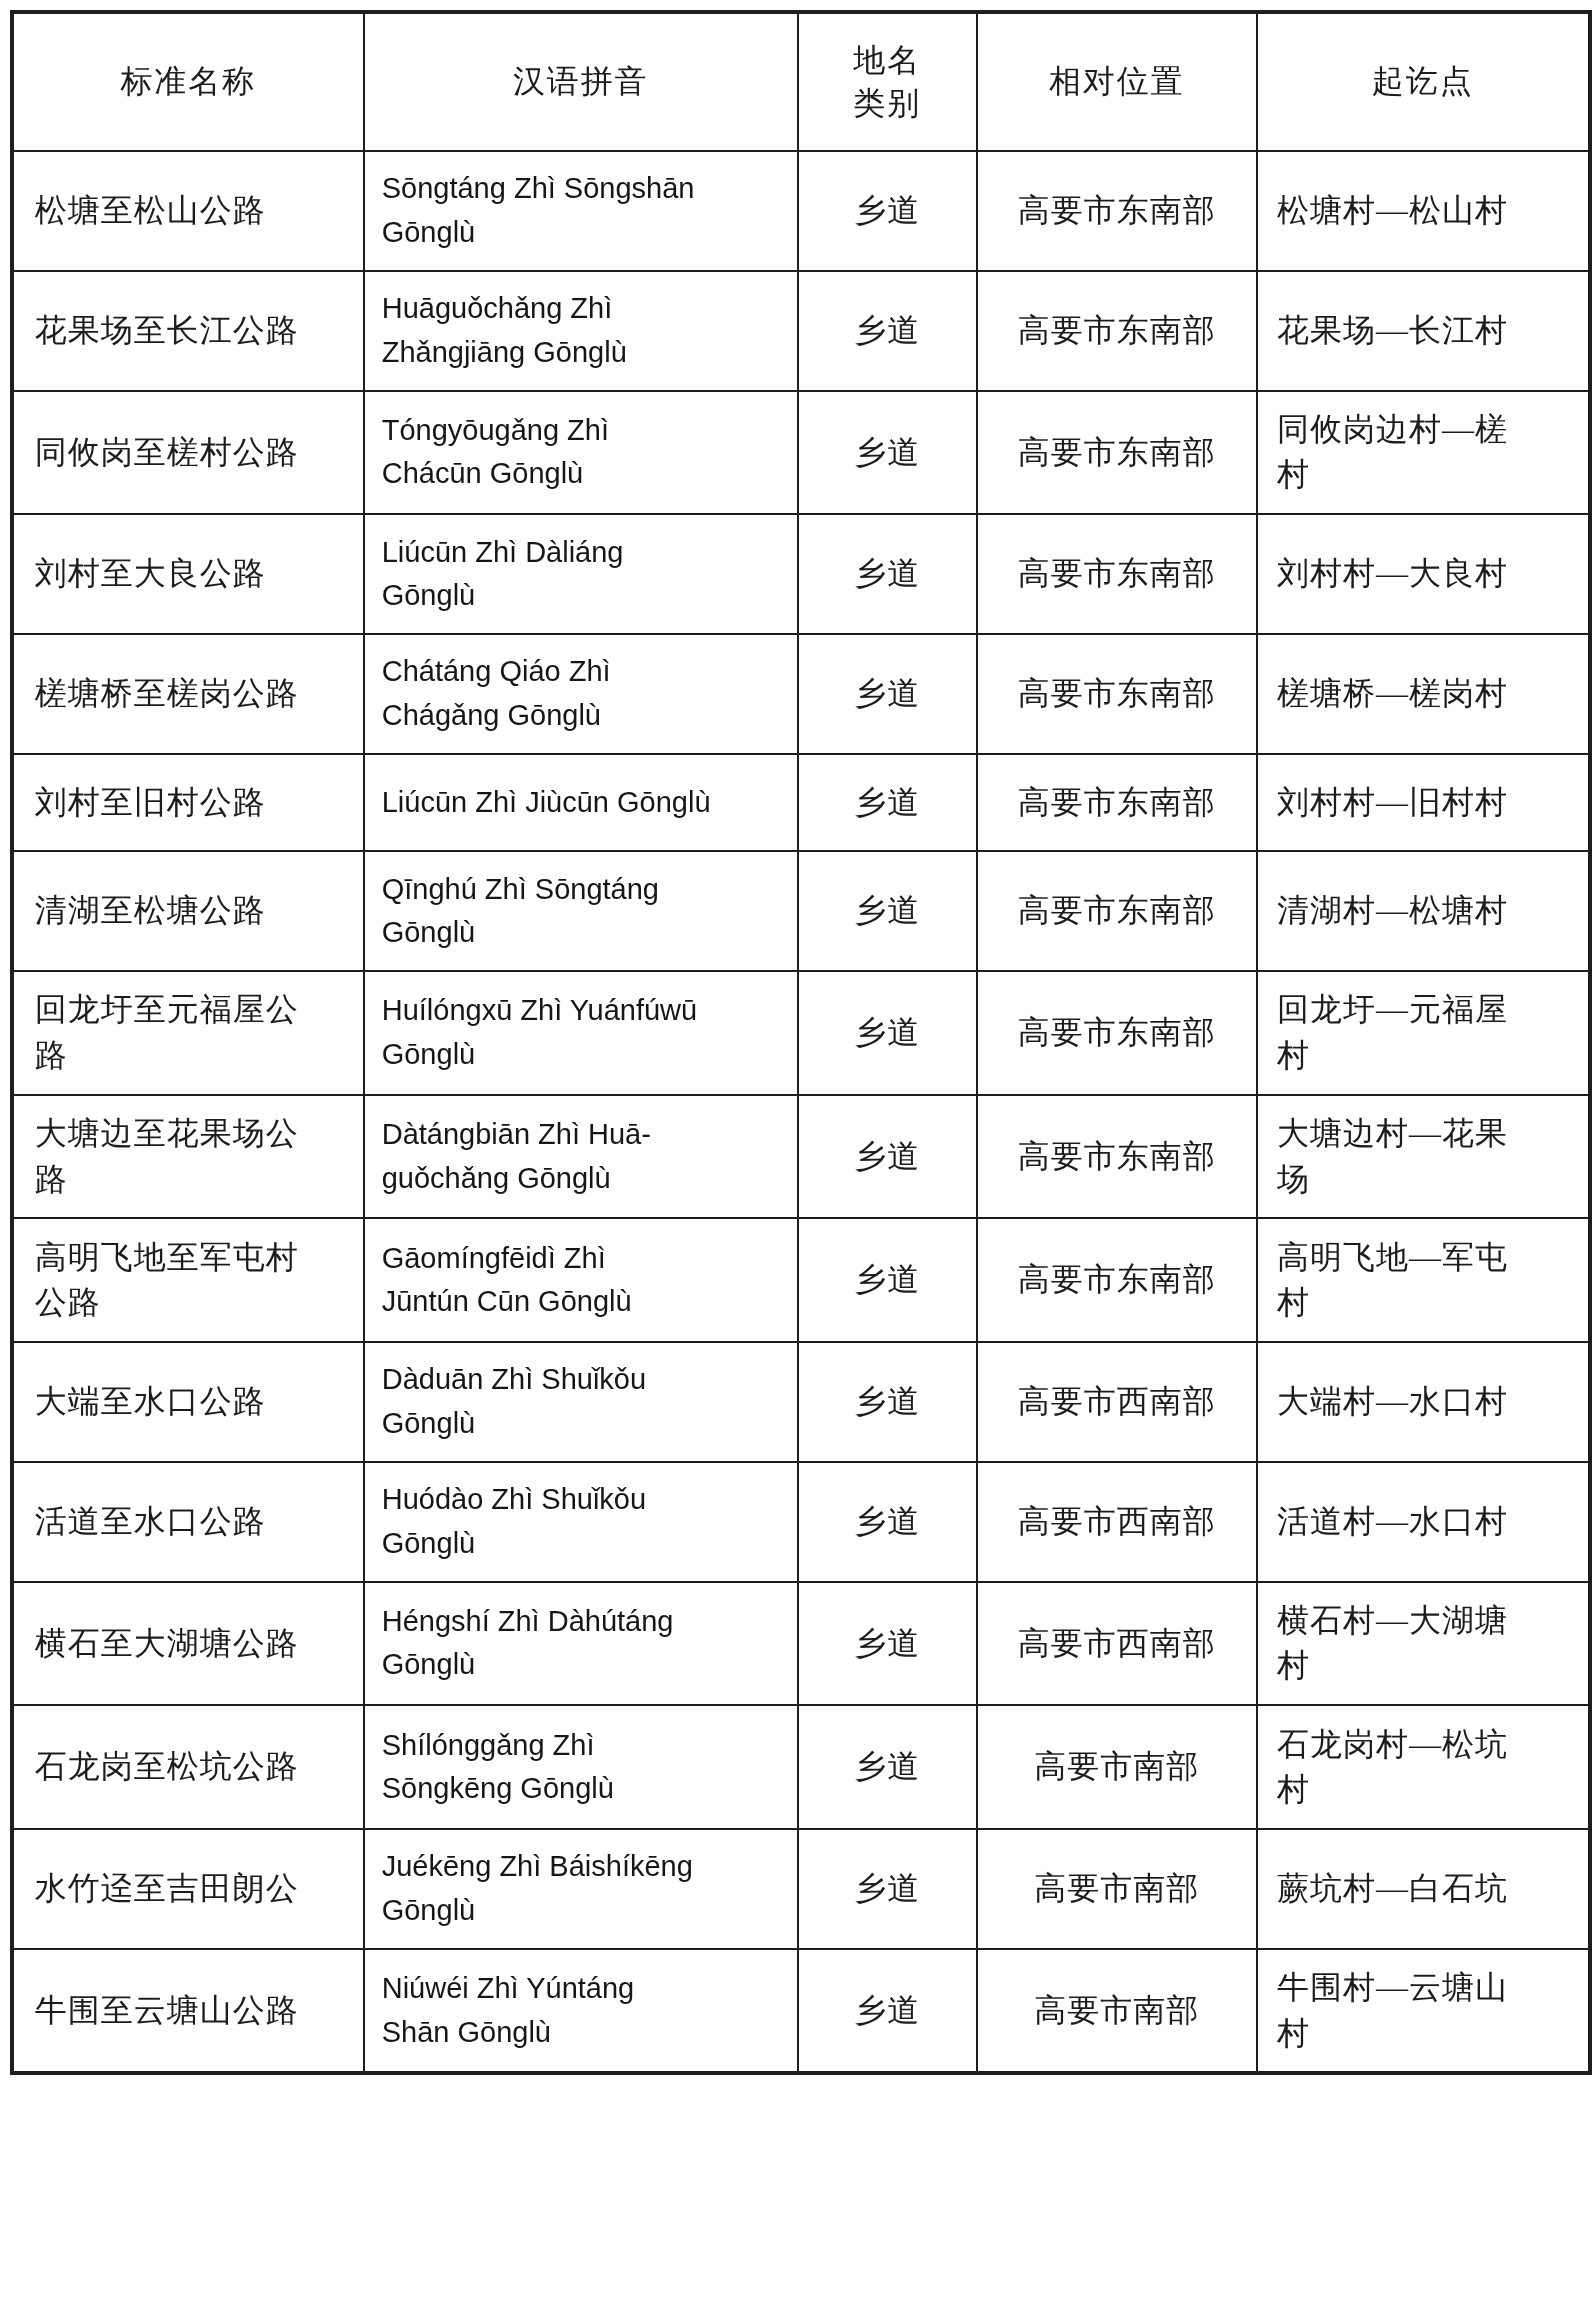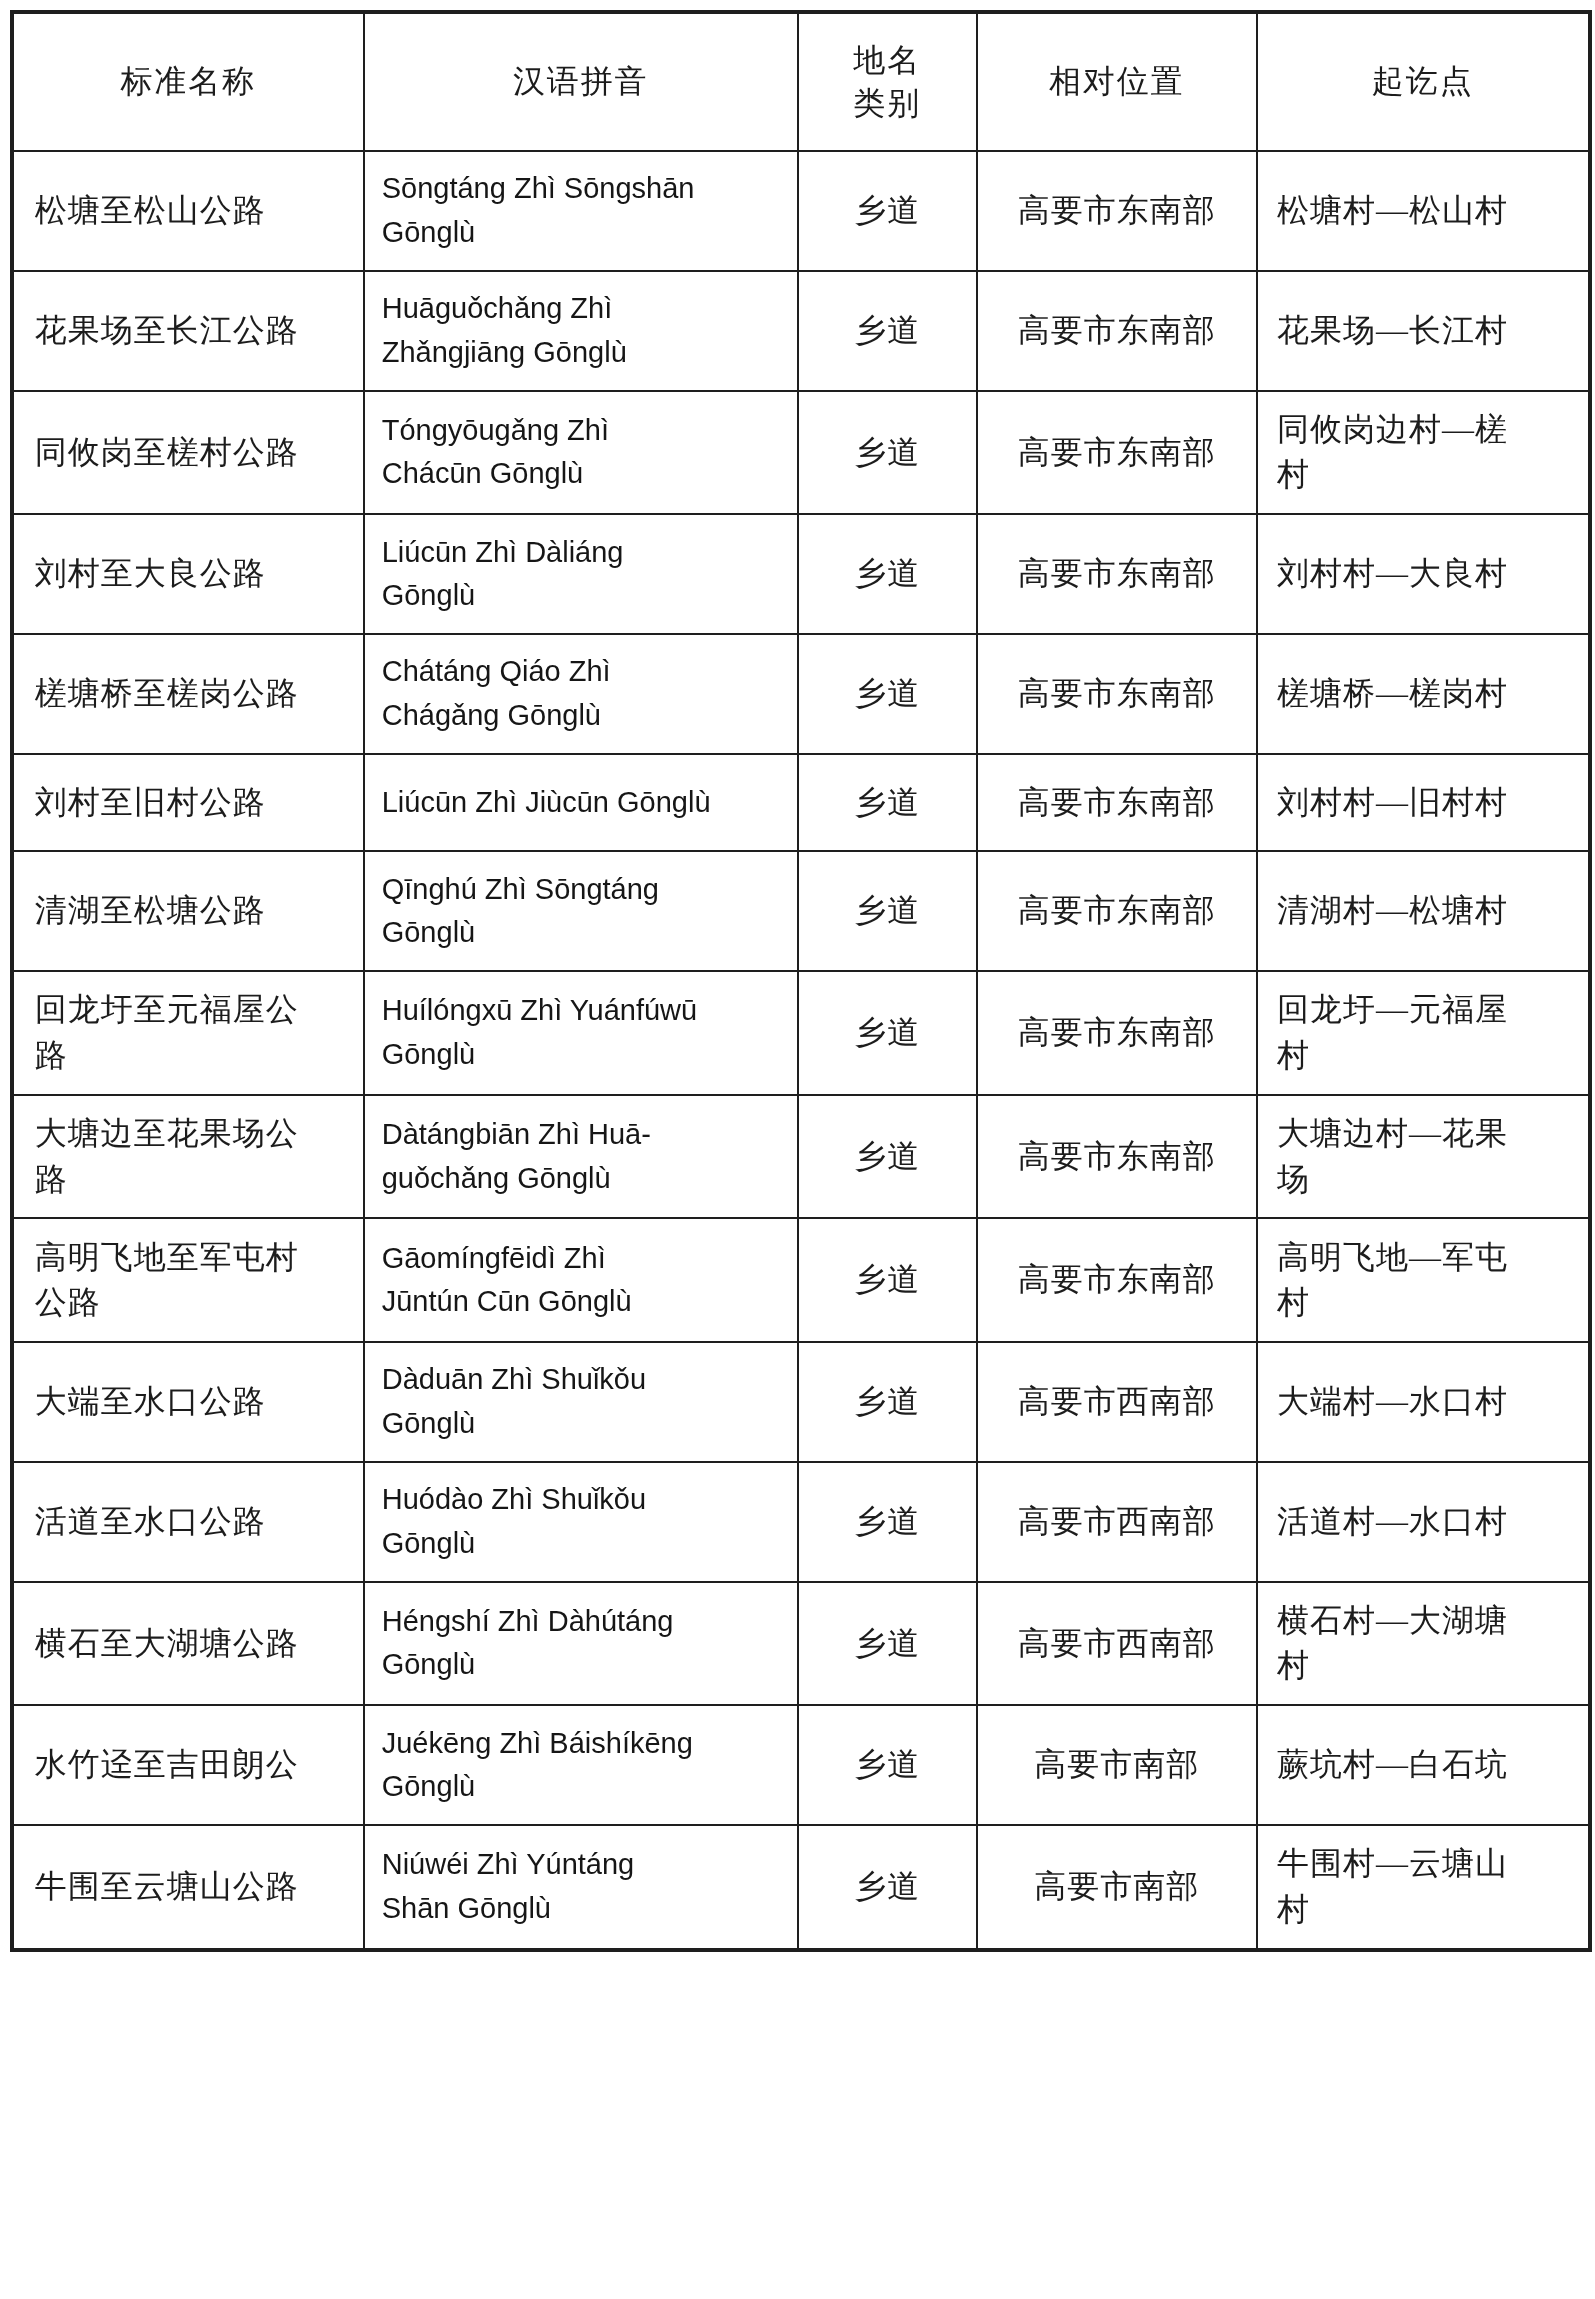--- a/index.html
+++ b/index.html
@@ -210,20 +210,29 @@
         <tr>
     <td class="name">横石至大湖塘公路</td>
     <td class="pinyin">Héngshí Zhì Dàhútáng
 Gōnglù</td>
     <td class="category">乡道</td>
     <td class="position">高要市西南部</td>
     <td class="endpoints">横石村—大湖塘
 村</td>
   </tr>
         <tr>
+    <td class="name">石龙岗至松坑公路</td>
+    <td class="pinyin">Shílónggǎng Zhì
+Sōngkēng Gōnglù</td>
+    <td class="category">乡道</td>
+    <td class="position">高要市南部</td>
+    <td class="endpoints">石龙岗村—松坑
+村</td>
+  </tr>
+        <tr>
     <td class="name">水竹迳至吉田朗公</td>
     <td class="pinyin">Juékēng Zhì Báishíkēng
 Gōnglù</td>
     <td class="category">乡道</td>
     <td class="position">高要市南部</td>
     <td class="endpoints">蕨坑村—白石坑</td>
   </tr>
         <tr>
     <td class="name">牛围至云塘山公路</td>
     <td class="pinyin">Niúwéi Zhì Yúntáng

